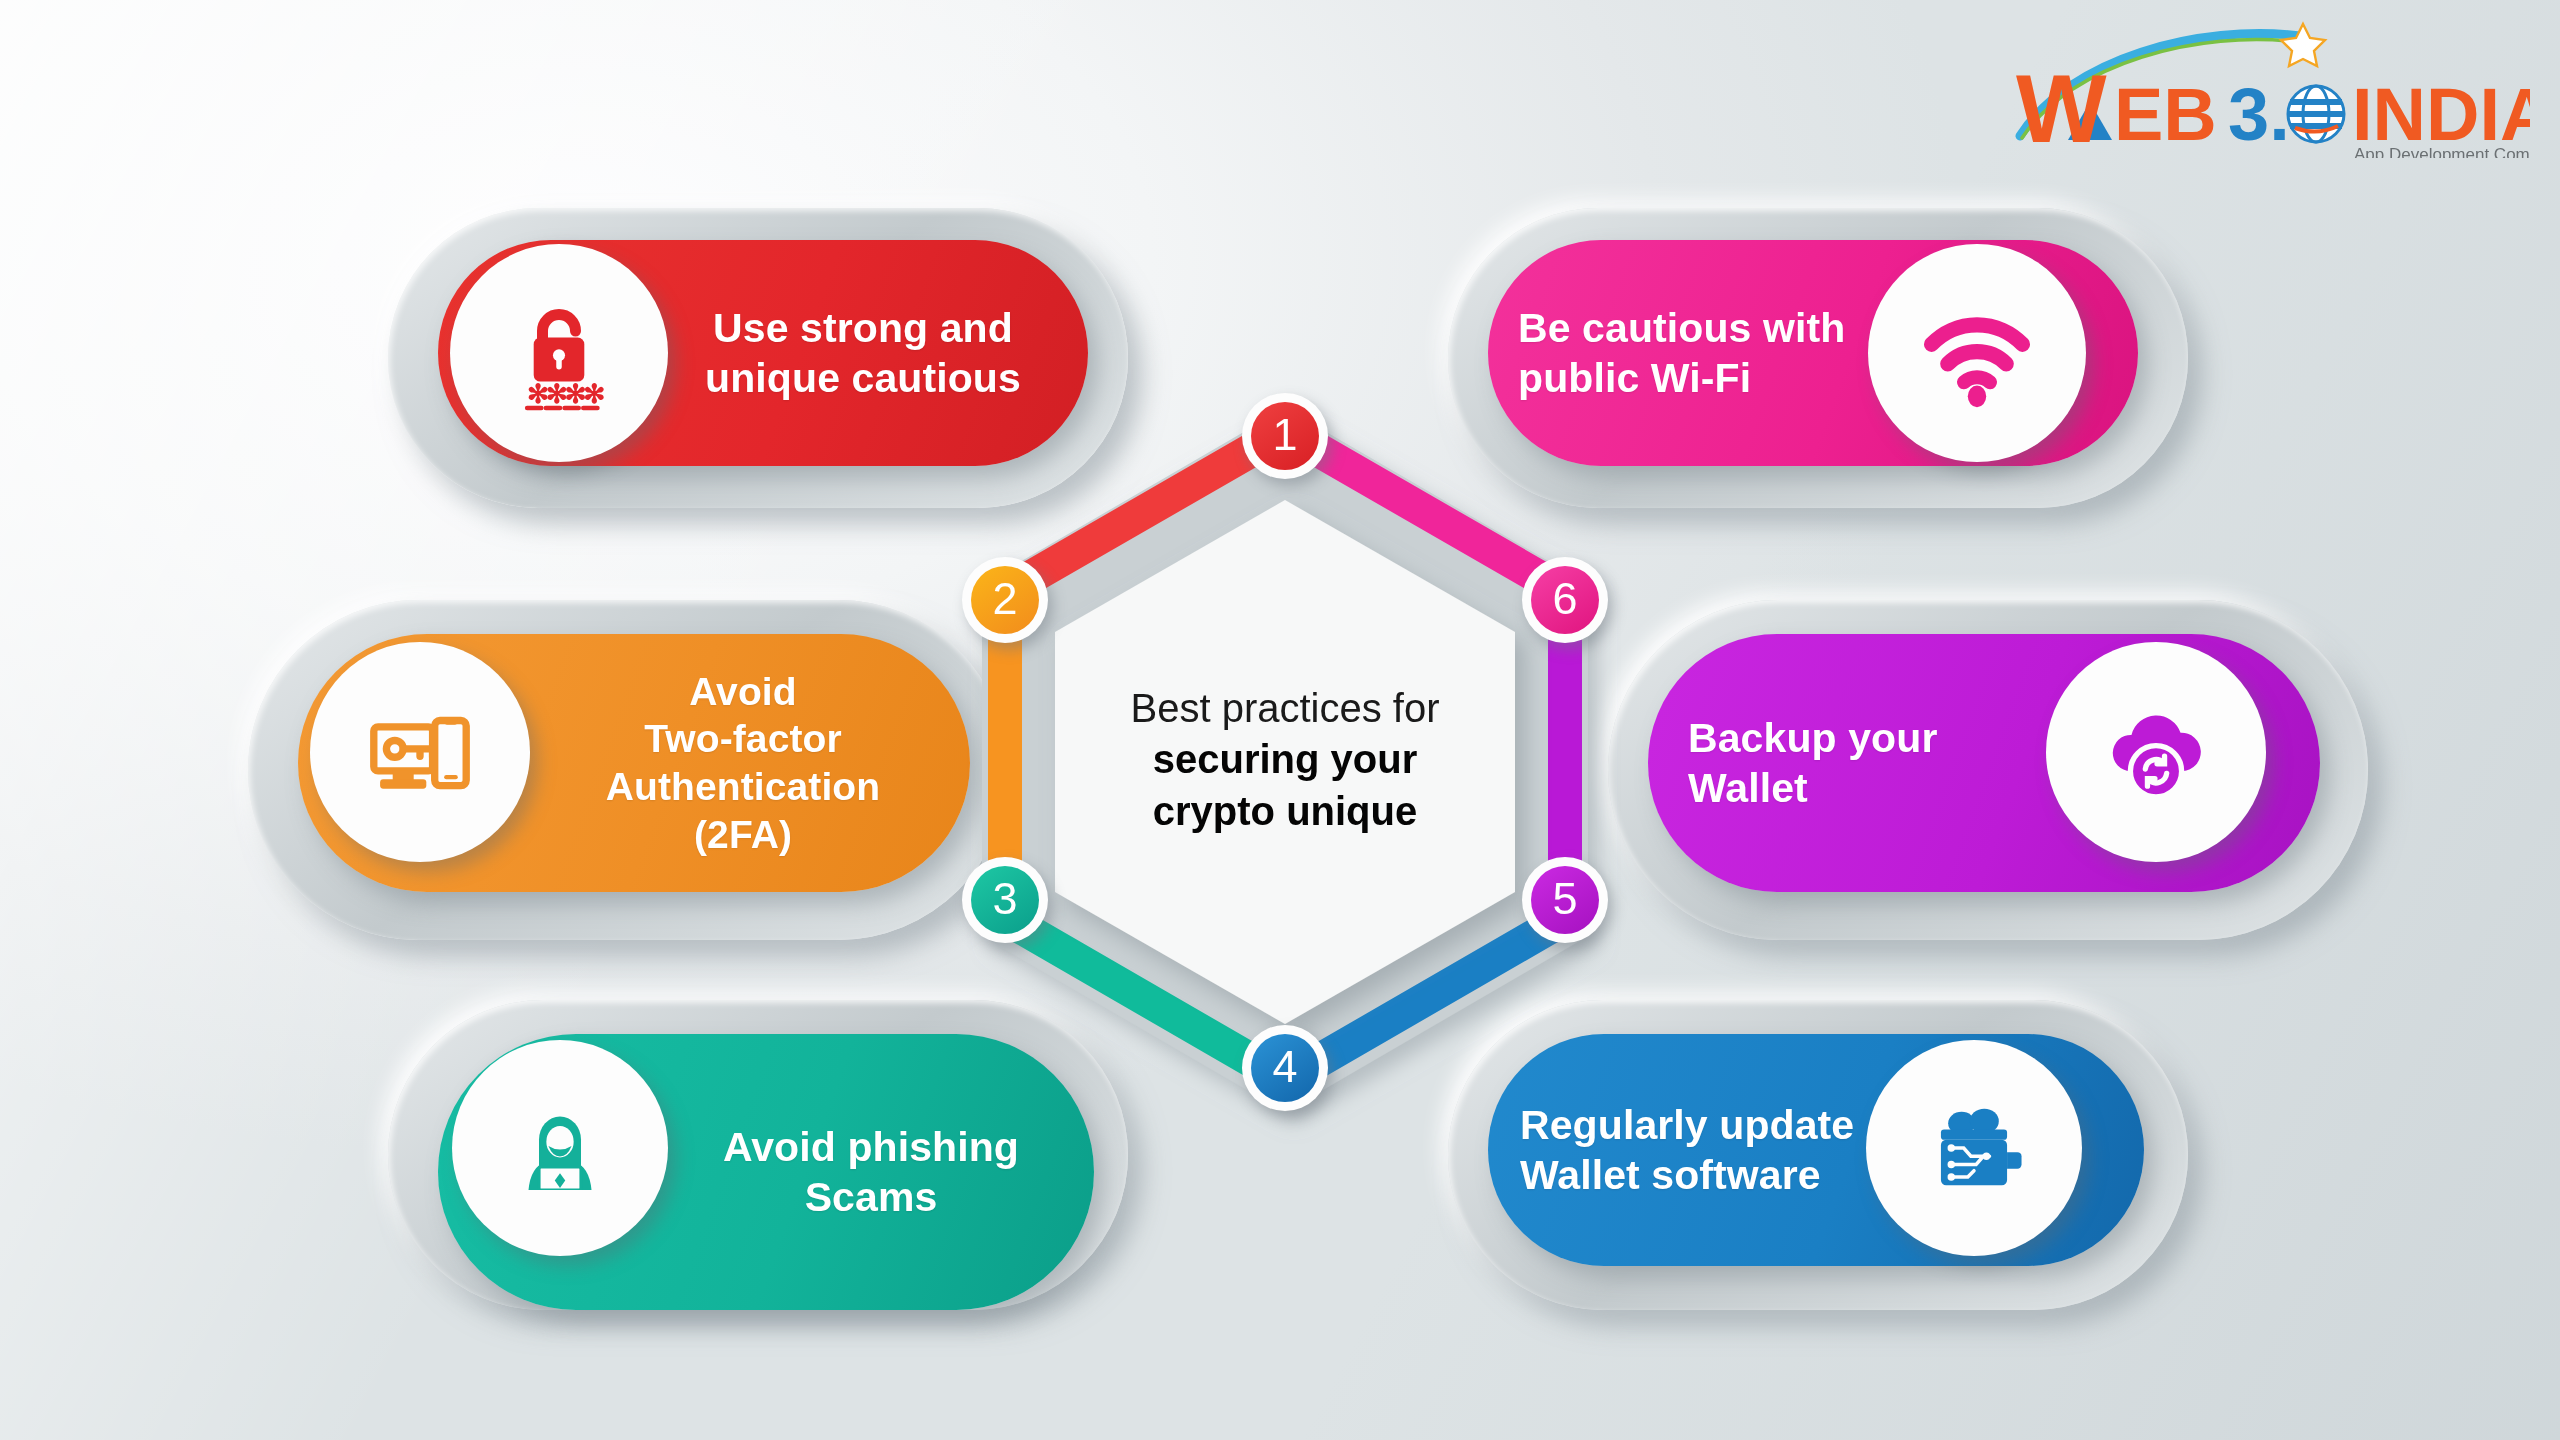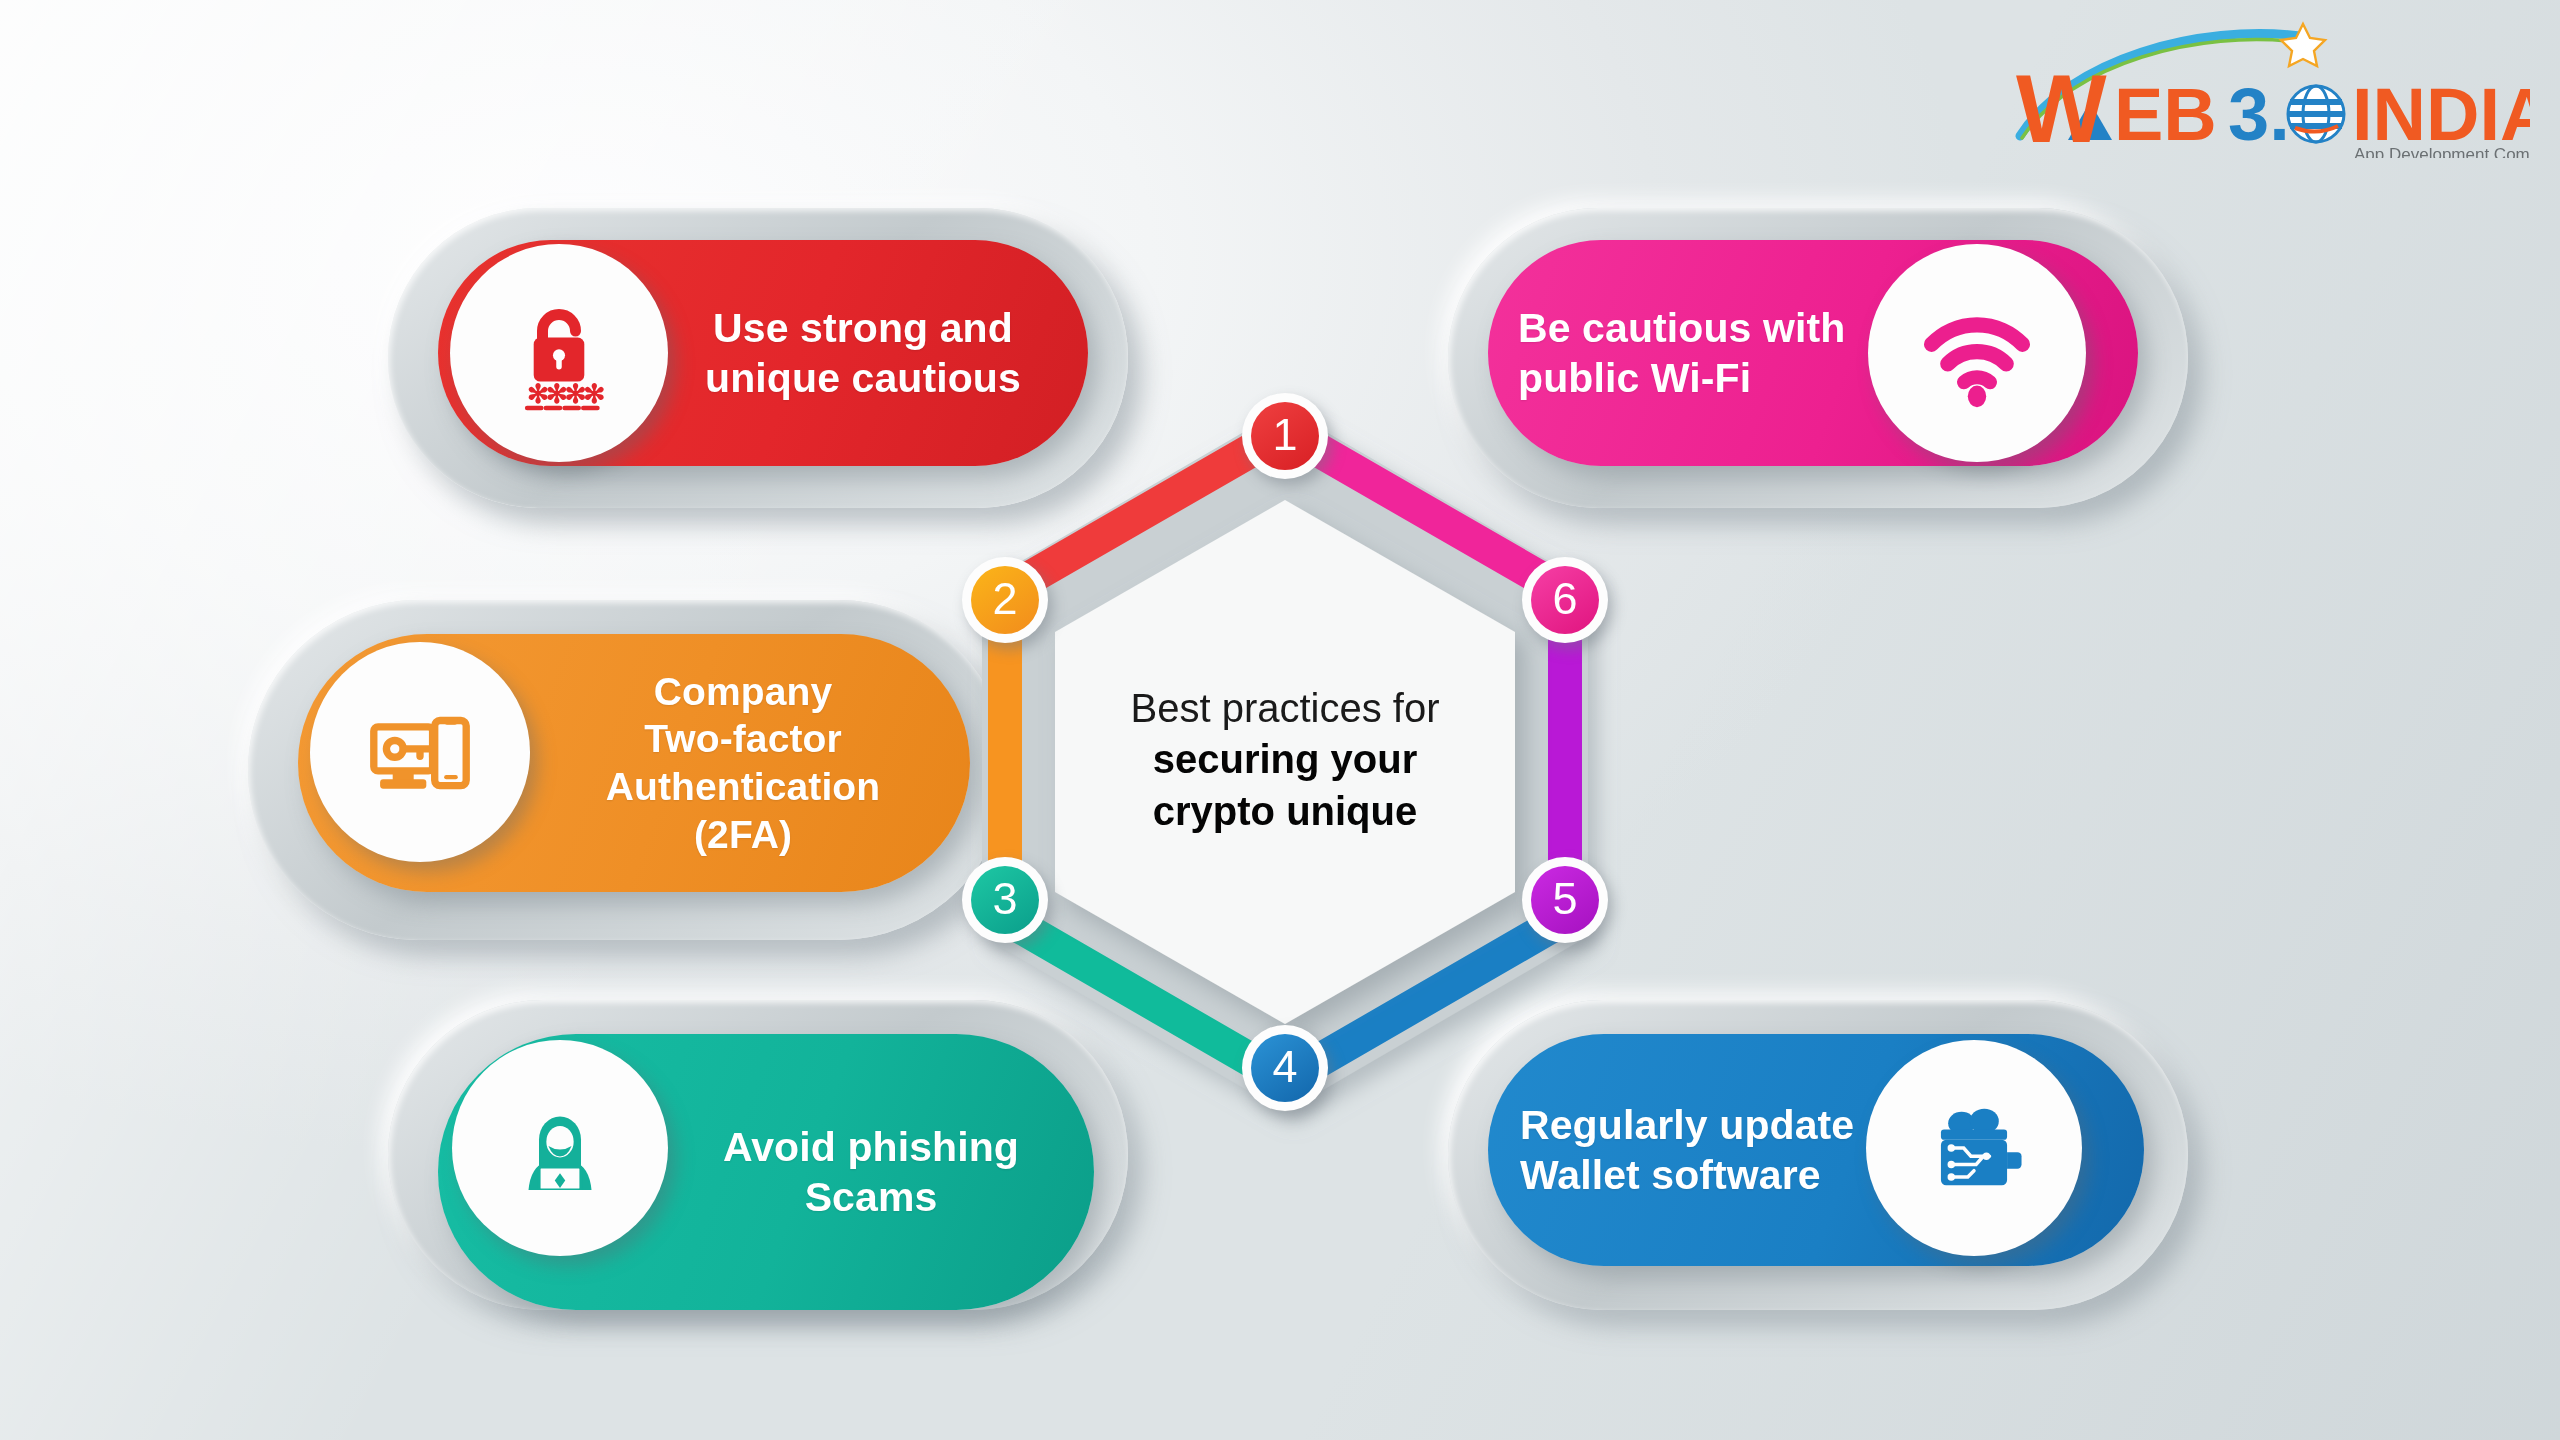--- a/index.html
+++ b/index.html
@@ -141,21 +141,21 @@
             <line x1="82" y1="110" x2="95" y2="110"></line>
         </g>
       </svg>
     </div>
   </div>
 
   <div class="card-wrap" style="left:248px;top:600px;width:760px;height:340px;">
     <div class="frame"></div>
     <div class="pill left" style="left:50px;top:34px;width:672px;height:258px;
          background:linear-gradient(110deg,#f49a34 0%,#ef8f26 55%,#e8851a 100%);">
-      <div class="txt" style="margin-left:245px;width:400px;font-size:39px;">Company
+      <div class="txt" style="margin-left:245px;width:400px;font-size:39px;">Avoid
 Two-factor
 Authentication
 (2FA)</div>
     </div>
     <div class="iconcirc" style="left:62px;top:42px;width:220px;height:220px;">
       <svg viewBox="0 0 120 120" width="126" height="126">
         <rect x="16" y="36" width="56" height="42" rx="4" fill="none" stroke="#f0932b" stroke-width="7"></rect>
         <rect x="34" y="78" width="20" height="10" fill="#f0932b"></rect>
         <rect x="22" y="86" width="44" height="9" rx="3" fill="#f0932b"></rect>
         <circle cx="36" cy="57" r="8" fill="none" stroke="#f0932b" stroke-width="7"></circle>
@@ -197,20 +197,38 @@
     <div class="iconcirc" style="left:420px;top:36px;width:218px;height:218px;">
       <svg viewBox="0 0 120 120" width="130" height="130">
         <path d="M18 52 a58 58 0 0 1 84 0" fill="none" stroke="#ec1f8e" stroke-width="14" stroke-linecap="round"></path>
         <path d="M33 70 a38 38 0 0 1 54 0" fill="none" stroke="#ec1f8e" stroke-width="14" stroke-linecap="round"></path>
         <path d="M48 87 a18 18 0 0 1 24 0" fill="none" stroke="#ec1f8e" stroke-width="13" stroke-linecap="round"></path>
         <ellipse cx="60" cy="100" rx="8.5" ry="10" fill="#ec1f8e"></ellipse>
       </svg>
     </div>
   </div>
 
+  <div class="card-wrap" style="left:1608px;top:600px;width:760px;height:340px;">
+    <div class="frame"></div>
+    <div class="pill right" style="left:40px;top:34px;width:672px;height:258px;
+         background:linear-gradient(110deg,#c926e0 0%,#bd1bd6 55%,#a712c2 100%);">
+      <div class="txt" style="margin-left:40px;width:400px;">Backup your
+Wallet</div>
+    </div>
+    <div class="iconcirc" style="left:438px;top:42px;width:220px;height:220px;">
+      <svg viewBox="0 0 120 120" width="128" height="128">
+        <path d="M36 78 a17 17 0 0 1 1 -34 a24 24 0 0 1 46 -2 a17 17 0 0 1 2 36z" fill="#bd1bd6"></path>
+        <circle cx="60" cy="78" r="24" fill="#bd1bd6" stroke="#fdfdfd" stroke-width="5"></circle>
+        <path d="M50 76 a10 10 0 0 1 17 -6" fill="none" stroke="#fdfdfd" stroke-width="5" stroke-linecap="round"></path>
+        <path d="M70 80 a10 10 0 0 1 -17 6" fill="none" stroke="#fdfdfd" stroke-width="5" stroke-linecap="round"></path>
+        <path d="M68 64 l0 7 -7 0" fill="none" stroke="#fdfdfd" stroke-width="5" stroke-linecap="round"></path>
+        <path d="M52 92 l0 -7 7 0" fill="none" stroke="#fdfdfd" stroke-width="5" stroke-linecap="round"></path>
+      </svg>
+    </div>
+  </div>
 
   <div class="card-wrap" style="left:1448px;top:1000px;width:740px;height:310px;">
     <div class="frame"></div>
     <div class="pill right" style="left:40px;top:34px;width:656px;height:232px;
          background:linear-gradient(110deg,#2189cd 0%,#1a7fc4 55%,#1368ab 100%);">
       <div class="txt" style="margin-left:32px;width:392px;">Regularly update
 Wallet software</div>
     </div>
     <div class="iconcirc" style="left:418px;top:40px;width:216px;height:216px;">
       <svg viewBox="0 0 120 120" width="124" height="124">

